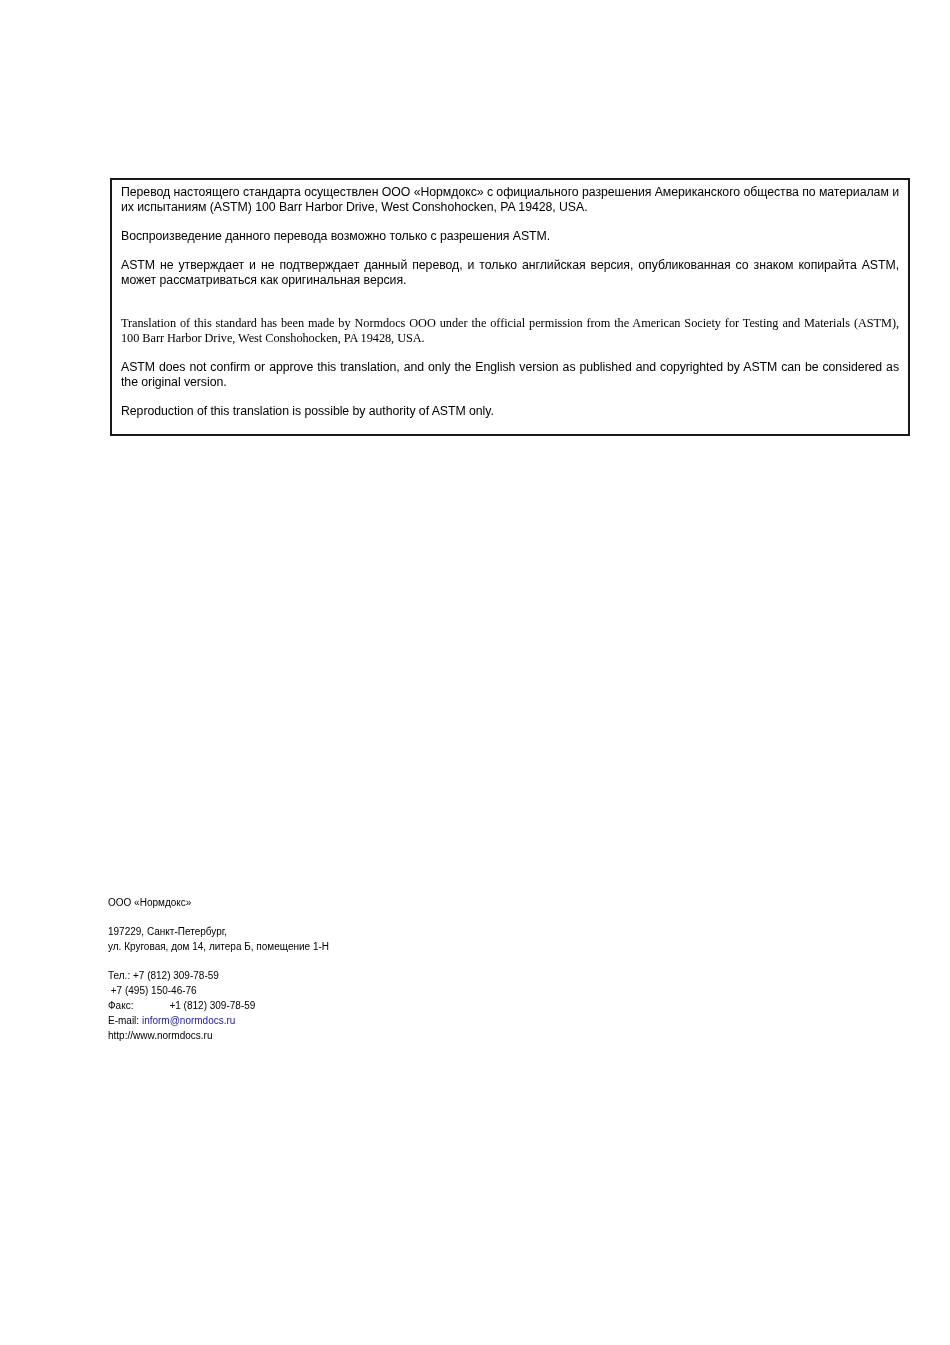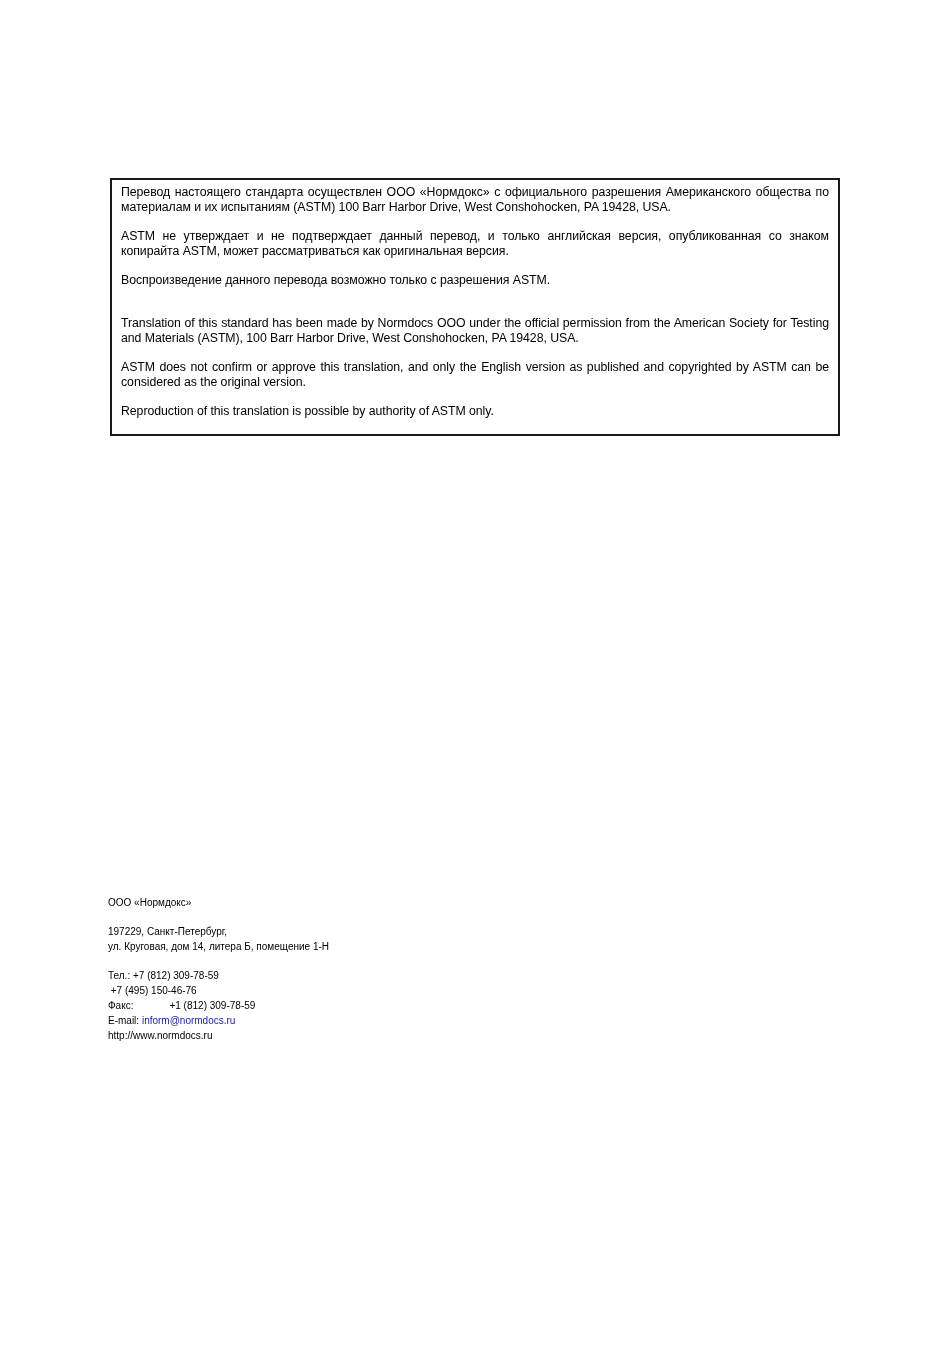--- a/index.html
+++ b/index.html
@@ -12,38 +12,39 @@
       height: 1345px;
       position: relative;
       overflow: hidden;
       font-family: "Liberation Sans", sans-serif;
       color: #000000;
     }
     .notice-box {
       position: absolute;
       left: 110px;
       top: 178px;
-      width: 730px;
+      width: 800px;
       height: 258px;
       border: 2px solid #1a1a1a;
       box-sizing: border-box;
       padding: 5px 9px 0 9px;
     }
     .notice-box p {
       margin: 0;
       font-size: 12.3px;
       line-height: 15px;
       text-align: justify;
       letter-spacing: -0.05px;
     }
     .notice-box p.gap {
       margin-top: 14px;
     }
     .notice-box p.gap-lg {
       margin-top: 28px;
+      font-family: Liberation Serif, serif;
     }
     .contacts {
       position: absolute;
       left: 108px;
       top: 895px;
       font-size: 10px;
       line-height: 15px;
     }
     .contacts .line {
       display: block;
@@ -58,22 +59,22 @@
     .fax-value {
       display: inline-block;
       margin-left: 36px;
     }
   </style>
 </head>
 <body>
 
 <div class="notice-box">
   <p>Перевод настоящего стандарта осуществлен ООО «Нормдокс» с официального разрешения Американского общества по материалам и их испытаниям (ASTM) 100 Barr Harbor Drive, West Conshohocken, PA 19428, USA.</p>
+  <p class="gap">Воспроизведение данного перевода возможно только с разрешения ASTM.</p>
   <p class="gap">ASTM не утверждает и не подтверждает данный перевод, и только английская версия, опубликованная со знаком копирайта ASTM, может рассматриваться как оригинальная версия.</p>
-  <p class="gap">Воспроизведение данного перевода возможно только с разрешения ASTM.</p>
   <p class="gap-lg">Translation of this standard has been made by Normdocs OOO under the official permission from the American Society for Testing and Materials (ASTM), 100 Barr Harbor Drive, West Conshohocken, PA 19428, USA.</p>
   <p class="gap">ASTM does not confirm or approve this translation, and only the English version as published and copyrighted by ASTM can be considered as the original version.</p>
   <p class="gap">Reproduction of this translation is possible by authority of ASTM only.</p>
 </div>
 
 <div class="contacts">
   <span class="line">ООО «Нормдокс»</span>
   <span class="line gap">197229, Санкт-Петербург,</span>
   <span class="line">ул. Круговая, дом 14, литера Б, помещение 1-Н</span>
   <span class="line gap">Тел.: +7 (812) 309-78-59</span>

